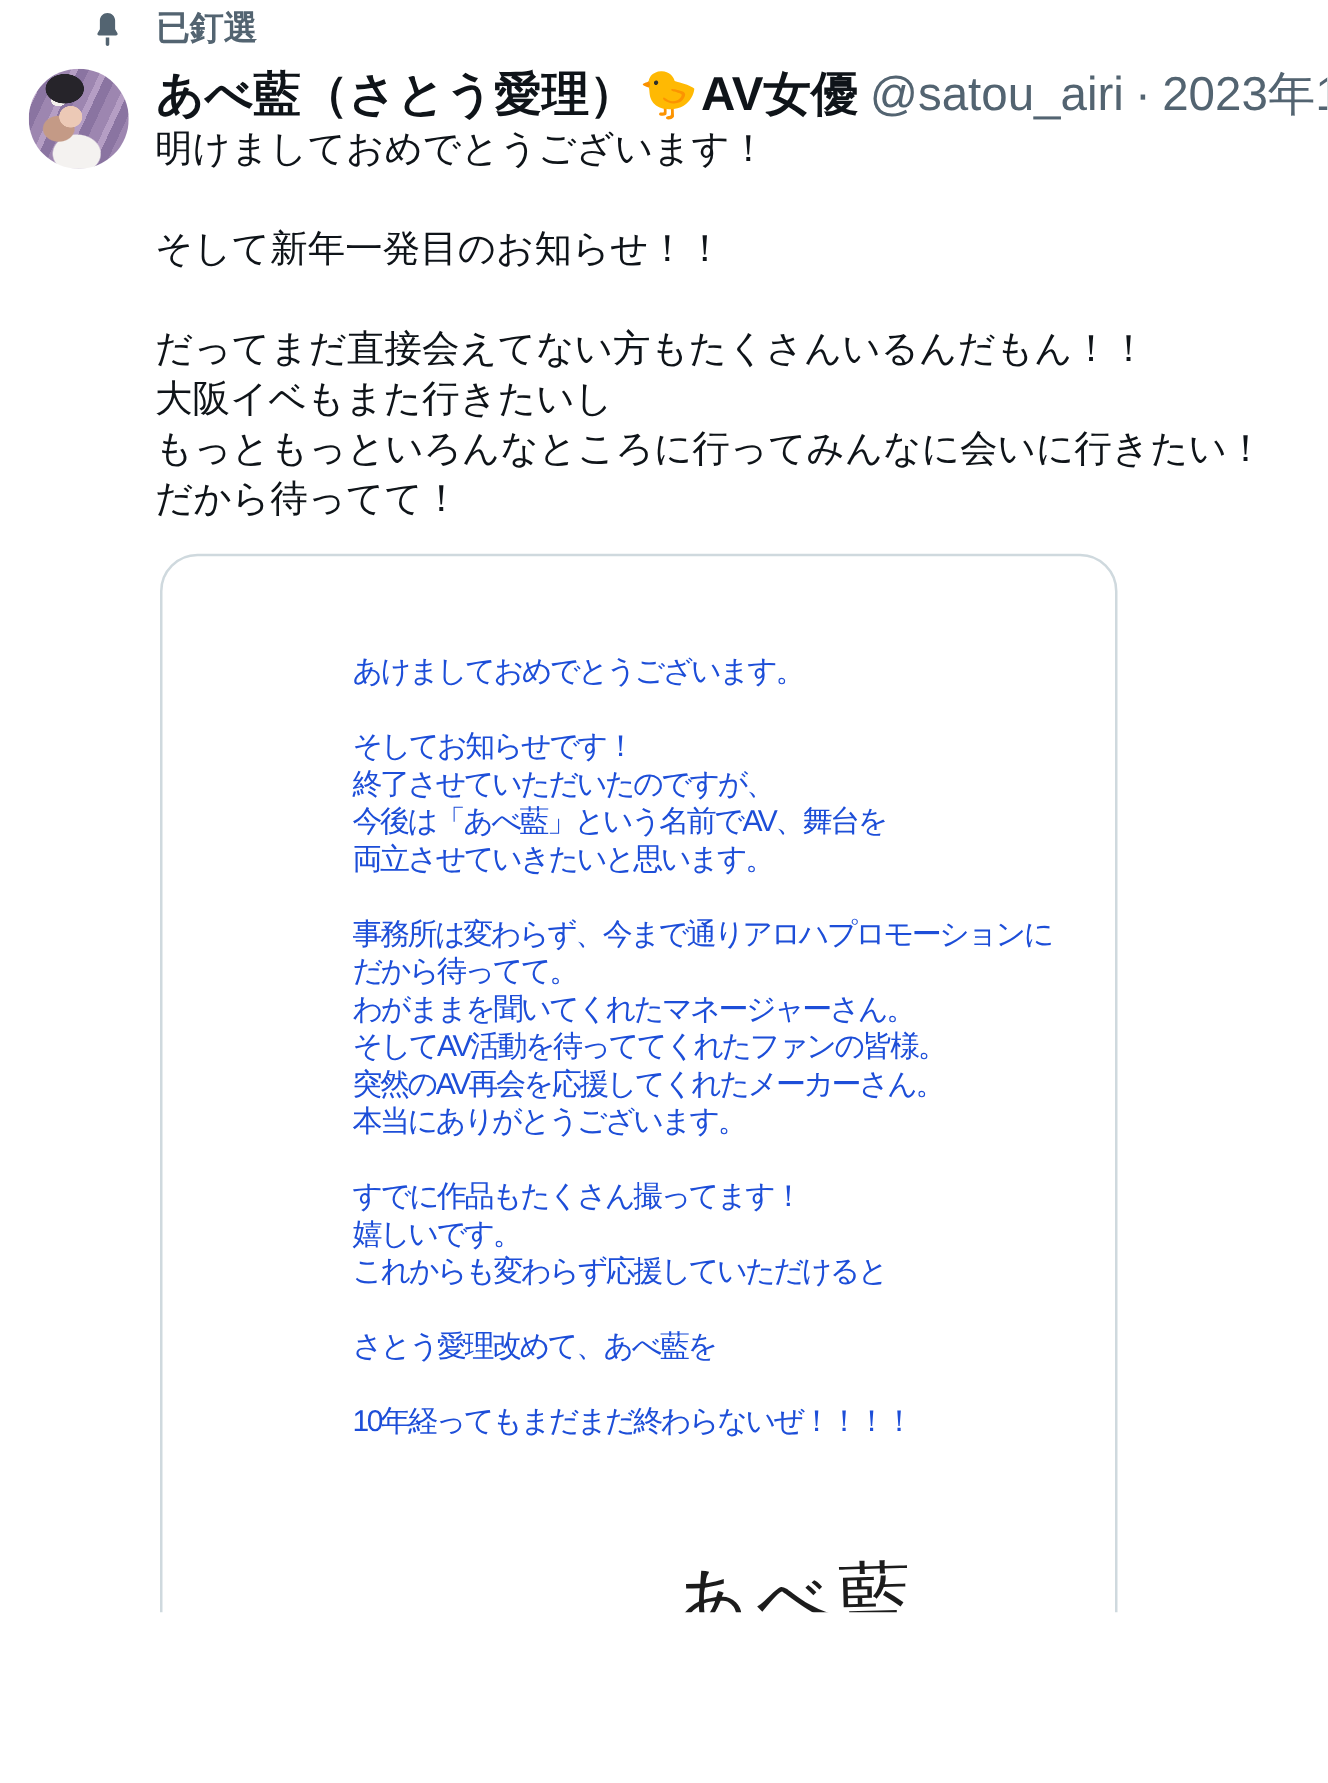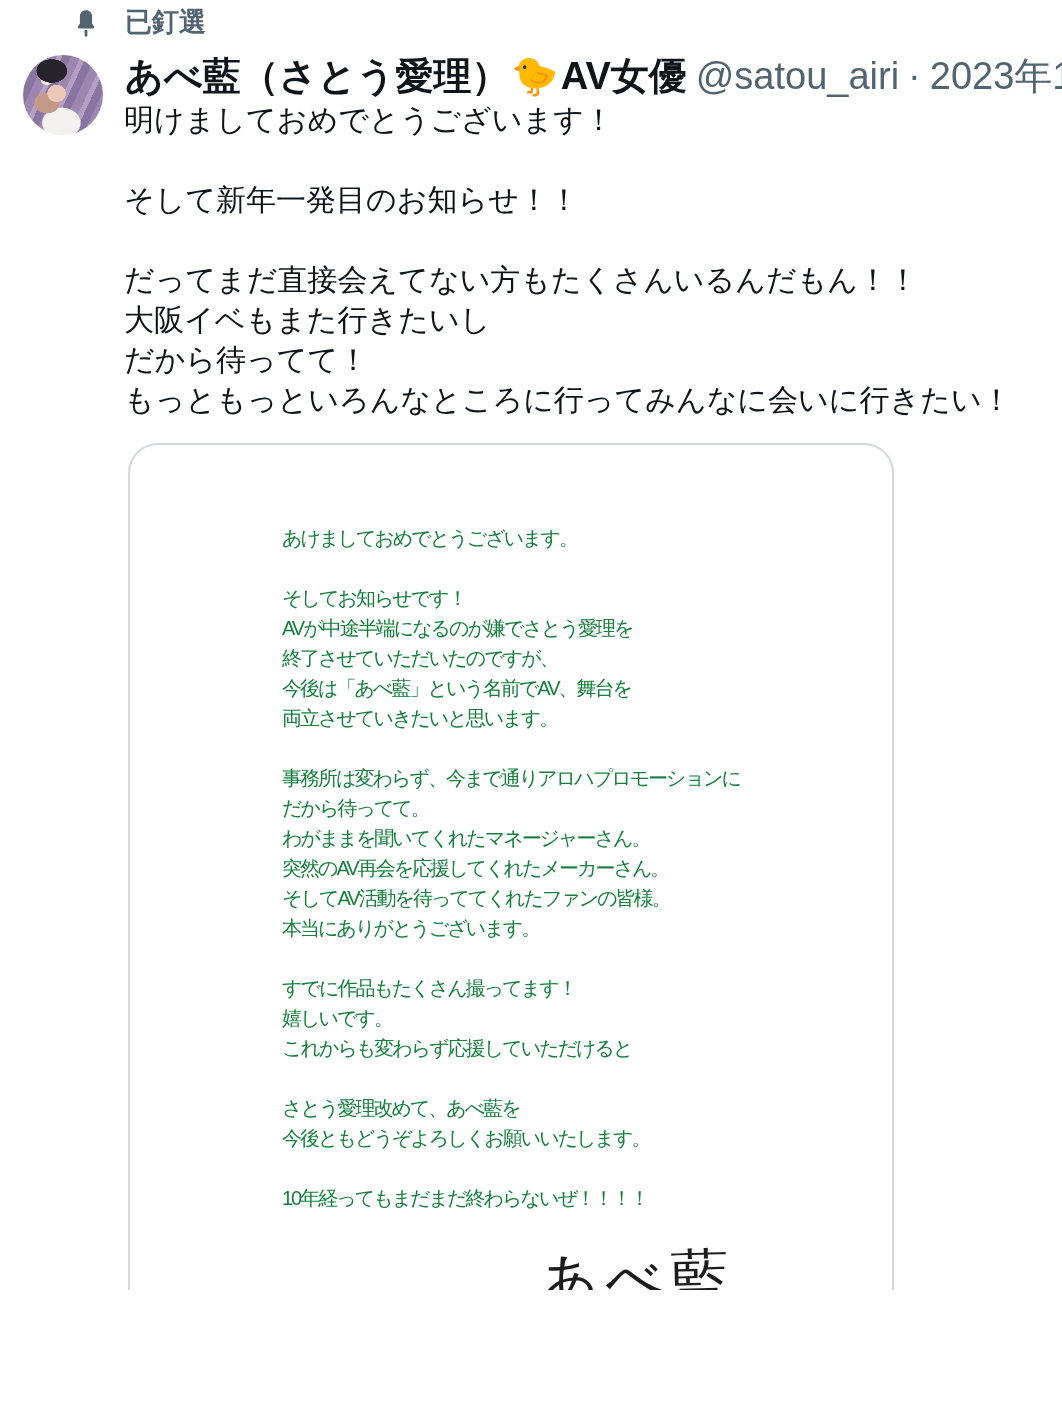--- a/index.html
+++ b/index.html
@@ -51,21 +51,21 @@
   }
   .body-line{height:40px;line-height:40px;white-space:nowrap;}
   
   .card{
     position:absolute;left:128px;top:443px;width:762px;height:1010px;
     border:2px solid #cfd9de;border-radius:30px;
     background:#ffffff;overflow:hidden;
   }
   .letter{
     position:absolute;left:152px;top:78px;width:560px;
-    font-size:20px;letter-spacing:-2px;color:#15803d;
+    font-size:24px;letter-spacing:-2px;color:#1d4ed8;
   }
   .letter-line{height:30px;line-height:30px;white-space:nowrap;}
   .signature{
     position:absolute;left:410px;top:795px;
     font-size:58px;letter-spacing:6px;color:#1c1c1c;
     transform:rotate(-1.5deg);white-space:nowrap;
   }
   .paper-shadow{
     position:absolute;left:0;right:0;top:920px;height:120px;
     background:linear-gradient(180deg,#ffffff 0%,#eef0f1 100%);
@@ -90,47 +90,45 @@
     <span class="name">あべ藍（さとう愛理）</span><span class="emoji">🐤</span><span class="role">AV女優</span><span class="meta handle">@satou_airi</span><span class="meta dot">·</span><span class="meta">2023年12月31日</span>
   </div>
 
   <div class="tweet-body">
       <div class="body-line">明けましておめでとうございます！</div>
       <div class="body-line">&nbsp;</div>
       <div class="body-line">そして新年一発目のお知らせ！！</div>
       <div class="body-line">&nbsp;</div>
       <div class="body-line">だってまだ直接会えてない方もたくさんいるんだもん！！</div>
       <div class="body-line">大阪イベもまた行きたいし</div>
+      <div class="body-line">もっともっといろんなところに行ってみんなに会いに行きたい！</div>
       <div class="body-line">だから待ってて！</div>
-      <div class="body-line">もっともっといろんなところに行ってみんなに会いに行きたい！</div>
     </div>
 
   <div class="card">
     <div class="letter">
         <div class="letter-line">あけましておめでとうございます。</div>
         <div class="letter-line">&nbsp;</div>
         <div class="letter-line">そしてお知らせです！</div>
-        <div class="letter-line">AVが中途半端になるのが嫌でさとう愛理を</div>
         <div class="letter-line">終了させていただいたのですが、</div>
         <div class="letter-line">今後は「あべ藍」という名前でAV、舞台を</div>
         <div class="letter-line">両立させていきたいと思います。</div>
         <div class="letter-line">&nbsp;</div>
         <div class="letter-line">事務所は変わらず、今まで通りアロハプロモーションに</div>
         <div class="letter-line">だから待ってて。</div>
         <div class="letter-line">わがままを聞いてくれたマネージャーさん。</div>
+        <div class="letter-line">そしてAV活動を待っててくれたファンの皆様。</div>
         <div class="letter-line">突然のAV再会を応援してくれたメーカーさん。</div>
-        <div class="letter-line">そしてAV活動を待っててくれたファンの皆様。</div>
         <div class="letter-line">本当にありがとうございます。</div>
         <div class="letter-line">&nbsp;</div>
         <div class="letter-line">すでに作品もたくさん撮ってます！</div>
         <div class="letter-line">嬉しいです。</div>
         <div class="letter-line">これからも変わらず応援していただけると</div>
         <div class="letter-line">&nbsp;</div>
         <div class="letter-line">さとう愛理改めて、あべ藍を</div>
-        <div class="letter-line">今後ともどうぞよろしくお願いいたします。</div>
         <div class="letter-line">&nbsp;</div>
         <div class="letter-line">10年経ってもまだまだ終わらないぜ！！！！</div>
       </div>
     <div class="signature">あべ藍</div>
     <div class="paper-shadow"></div>
   </div>
 
 </div>
 
 </body></html>

